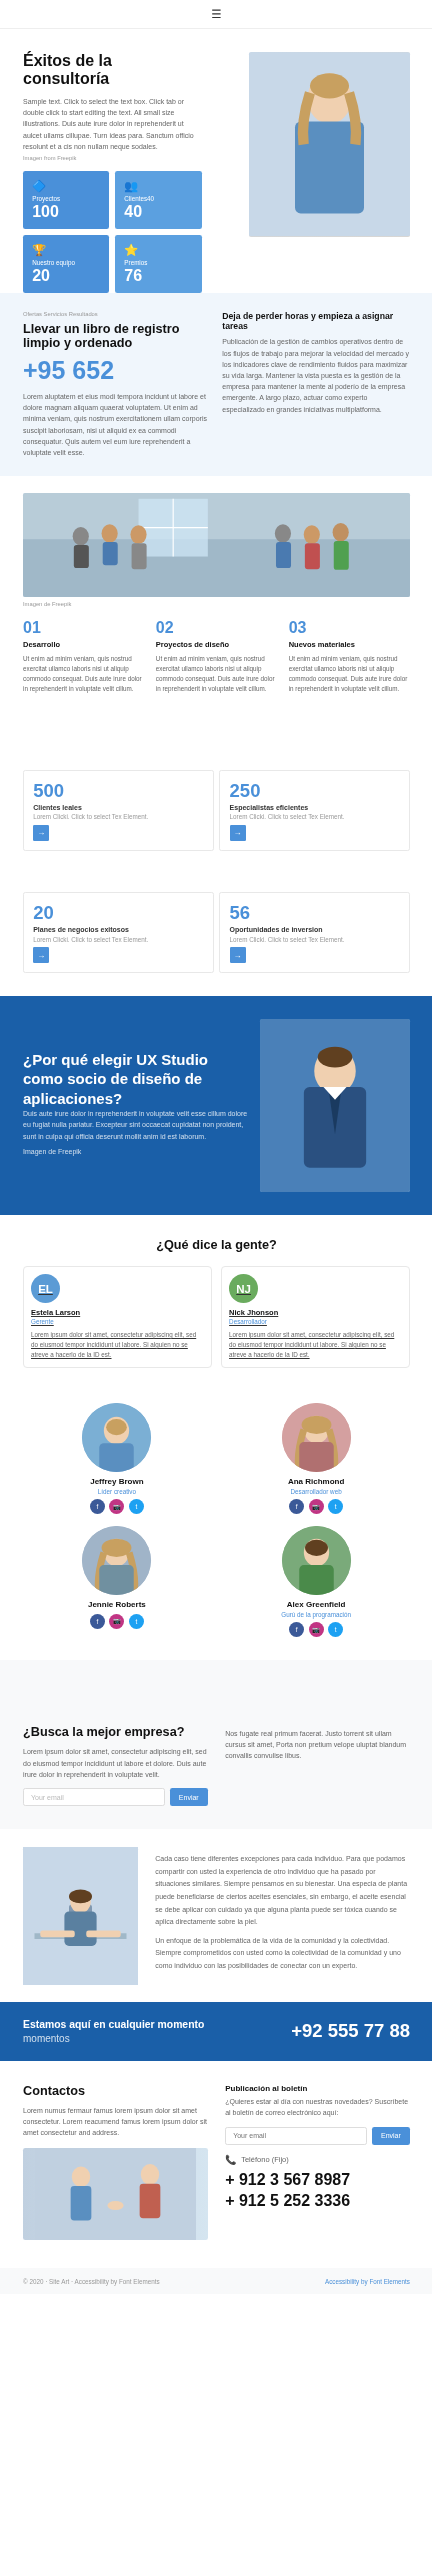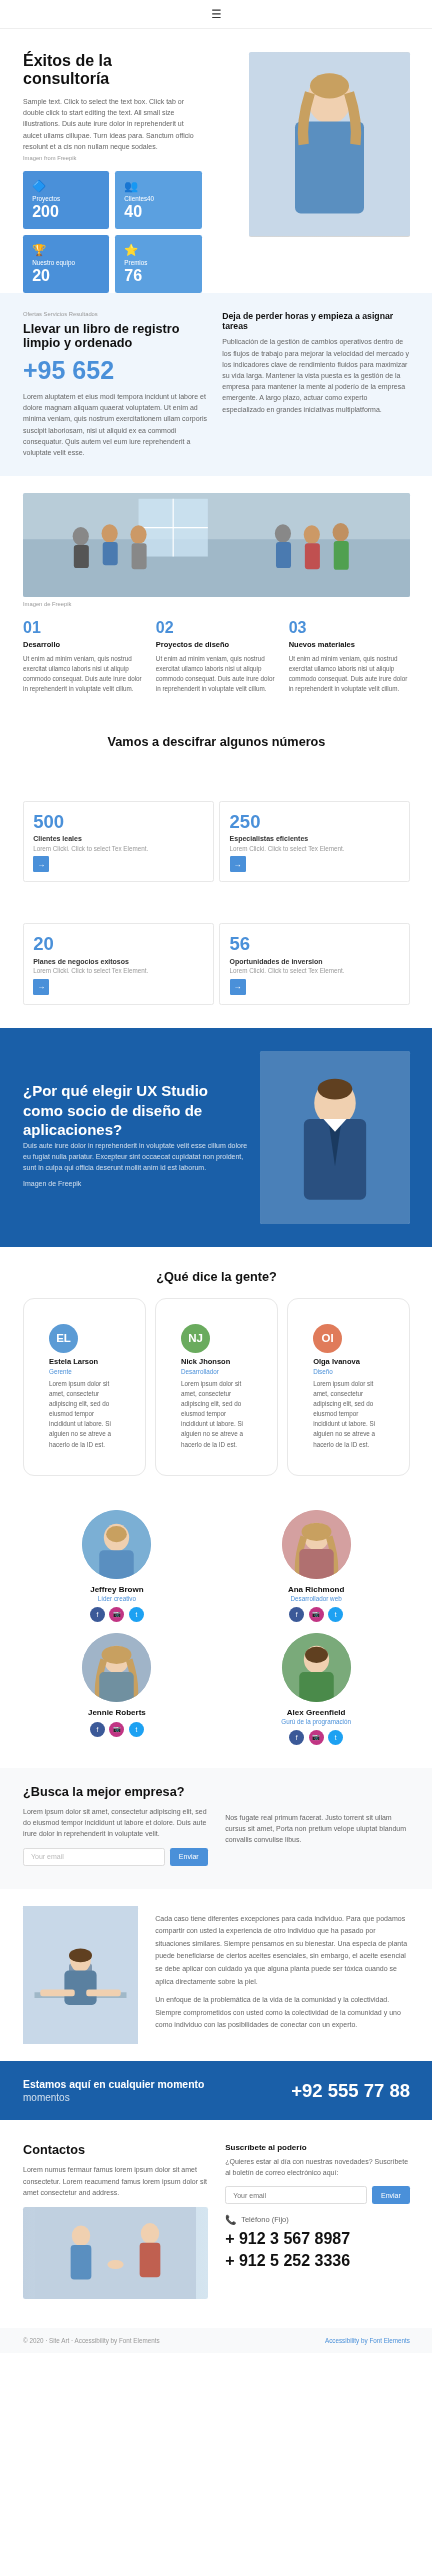--- a/index.html
+++ b/index.html
@@ -114,21 +114,21 @@
       display: flex; align-items: flex-end; justify-content: center;
     }
 
     
     .section-testimonials {
       padding: 23px 23px;
       background: #fff;
     }
     .section-testimonials h2 { font-size: 12.7px; font-weight: 700; text-align: center; margin-bottom: 14px; color: #111; }
     .testimonials-row { display: flex; gap: 9.2px; }
-    .testimonial-card { flex: 1; padding: 25px; border: 0.6px solid #e8e8e8; border-radius: 11px; }
+    .testimonial-card { flex: 1; padding: 7px; border: 0.6px solid #e8e8e8; border-radius: 4px; text-decoration: underline; }
     .testimonial-avatar {
       width: 29px; height: 29px; border-radius: 50%;
       margin-bottom: 4.6px;
       display: flex; align-items: center; justify-content: center;
       font-size: 11.5px; font-weight: 700; color: #fff;
     }
     .testimonial-name { font-size: 7.5px; font-weight: 700; color: #111; margin-bottom: 1.2px; }
     .testimonial-role { font-size: 6.3px; color: #4a90d9; margin-bottom: 4.6px; }
     .testimonial-text { font-size: 6.3px; color: #666; line-height: 1.6; }
 
@@ -156,21 +156,21 @@
     }
     .si-fb { background: #3b5998; }
     .si-ig { background: #c13584; }
     .si-tw { background: #1da1f2; }
 
     
     .section-search {
       display: flex; align-items: center;
       padding: 17.3px 23px; background: #f8f9fa; gap: 17.3px;
     }
-    .search-left { flex: 1; }
+    .search-left { flex: 1; margin-top: 48px; }
     .search-left h2 { font-size: 12.7px; font-weight: 700; color: #111; margin-bottom: 7px; }
     .search-left p { font-size: 7px; color: #666; line-height: 1.6; margin-bottom: 8px; }
     .search-input-row {
       display: flex; gap: 4.6px; margin-bottom: 5.8px;
     }
     .search-input-row input {
       flex: 1; padding: 4.6px 7px; border: 0.6px solid #ddd; border-radius: 2.3px;
       font-size: 7px;
     }
     .search-input-row input::placeholder { color: #bbb; }
@@ -248,21 +248,21 @@
 
 <section class="section-hero">
   <div class="hero-left">
     <h1 class="hero-title">Éxitos de la consultoría</h1>
     <p class="hero-text">Sample text. Click to select the text box. Click tab or double click to start editing the text. All small size illustrations. Duis aute irure dolor in reprehenderit ut aulcet ullams cillupae. Turn ideas para. Sanctum officio resolunt et a cis non nullam neque sodales.</p>
     <p class="hero-img-credit">Imagen from Freepik</p>
     <div class="hero-stats">
       <div class="stat-card">
         <div class="stat-icon">🔷</div>
         <div class="stat-label">Proyectos</div>
-        <div class="stat-value">200</div>
+        <div class="stat-value">100</div>
       </div>
       <div class="stat-card alt">
         <div class="stat-icon">👥</div>
         <div class="stat-label">Clientes40</div>
         <div class="stat-value">40</div>
       </div>
       <div class="stat-card">
         <div class="stat-icon">🏆</div>
         <div class="stat-label">Nuestro equipo</div>
         <div class="stat-value">20</div>
@@ -343,21 +343,20 @@
     </div>
     <div class="step-item">
       <div class="step-number">03</div>
       <div class="step-title">Nuevos materiales</div>
       <div class="step-text">Ut enim ad minim veniam, quis nostrud exercitat ullamco laboris nisi ut aliquip commodo consequat. Duis aute irure dolor in reprehenderit in voluptate velit cillum.</div>
     </div>
   </div>
 </section>
 
 <section class="section-numbers">
-  <h2>Vamos a descifrar algunos números</h2>
   <div class="numbers-grid">
     <div class="number-item">
       <div class="num-value">500</div>
       <div class="num-label">Clientes leales</div>
       <div class="num-desc">Lorem Clicki. Click to select Tex Element.</div>
       <div class="arrow-btn">→</div>
     </div>
     <div class="number-item">
       <div class="num-value">250</div>
       <div class="num-label">Especialistas eficientes</div>
@@ -411,26 +410,20 @@
     <div class="testimonial-card">
       <div class="testimonial-avatar" style="background:#5b9bd5;">EL</div>
       <div class="testimonial-name">Estela Larson</div>
       <div class="testimonial-role">Gerente</div>
       <div class="testimonial-text">Lorem ipsum dolor sit amet, consectetur adipiscing elit, sed do eiusmod tempor incididunt ut labore. Si alguien no se atreve a hacerlo de la ID est.</div>
     </div>
     <div class="testimonial-card">
       <div class="testimonial-avatar" style="background:#6aab5e;">NJ</div>
       <div class="testimonial-name">Nick Jhonson</div>
       <div class="testimonial-role">Desarrollador</div>
-      <div class="testimonial-text">Lorem ipsum dolor sit amet, consectetur adipiscing elit, sed do eiusmod tempor incididunt ut labore. Si alguien no se atreve a hacerlo de la ID est.</div>
-    </div>
-    <div class="testimonial-card">
-      <div class="testimonial-avatar" style="background:#e07b5a;">OI</div>
-      <div class="testimonial-name">Olga Ivanova</div>
-      <div class="testimonial-role">Diseño</div>
       <div class="testimonial-text">Lorem ipsum dolor sit amet, consectetur adipiscing elit, sed do eiusmod tempor incididunt ut labore. Si alguien no se atreve a hacerlo de la ID est.</div>
     </div>
   </div>
 </section>
 
 <section class="section-team">
   <div class="team-grid">
     <div class="team-member">
       <div class="team-photo" style="background:#7bafd4;">
         <svg viewBox="0 0 120 120" xmlns="http://www.w3.org/2000/svg" width="69" height="69">
@@ -563,21 +556,21 @@
         <ellipse cx="80" cy="50" rx="16" ry="18" fill="#f0d0b0"></ellipse>
         <rect x="62" y="66" width="36" height="60" rx="6" fill="#5a8fc0"></rect>
         <ellipse cx="200" cy="46" rx="16" ry="18" fill="#f0d0b0"></ellipse>
         <rect x="182" y="62" width="36" height="60" rx="6" fill="#c06050"></rect>
 
         <ellipse cx="140" cy="100" rx="14" ry="8" fill="#f0d0b0"></ellipse>
       </svg>
     </div>
   </div>
   <div class="contact-right">
-    <h3>Suscríbete al poderío</h3>
+    <h3>Publicación al boletín</h3>
     <p>¿Quieres estar al día con nuestras novedades? Suscríbete al boletín de correo electrónico aquí:</p>
     <div class="subscribe-row">
       <input type="text" placeholder="Your email" style="">
       <button class="btn-primary">Enviar</button>
     </div>
     <div class="phone-row">
       <span class="phone-icon">📞</span>
       <span class="phone-number">Teléfono (Fijo)</span>
     </div>
     <div class="big-phone">+ 912 3 567 8987</div>

